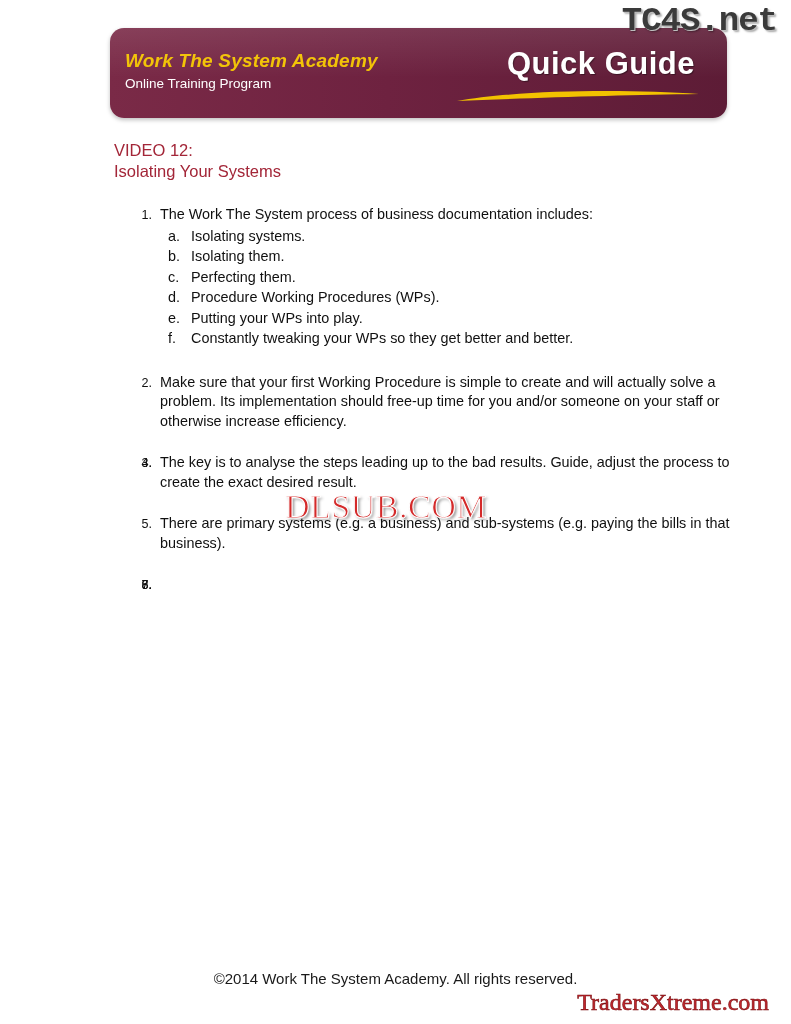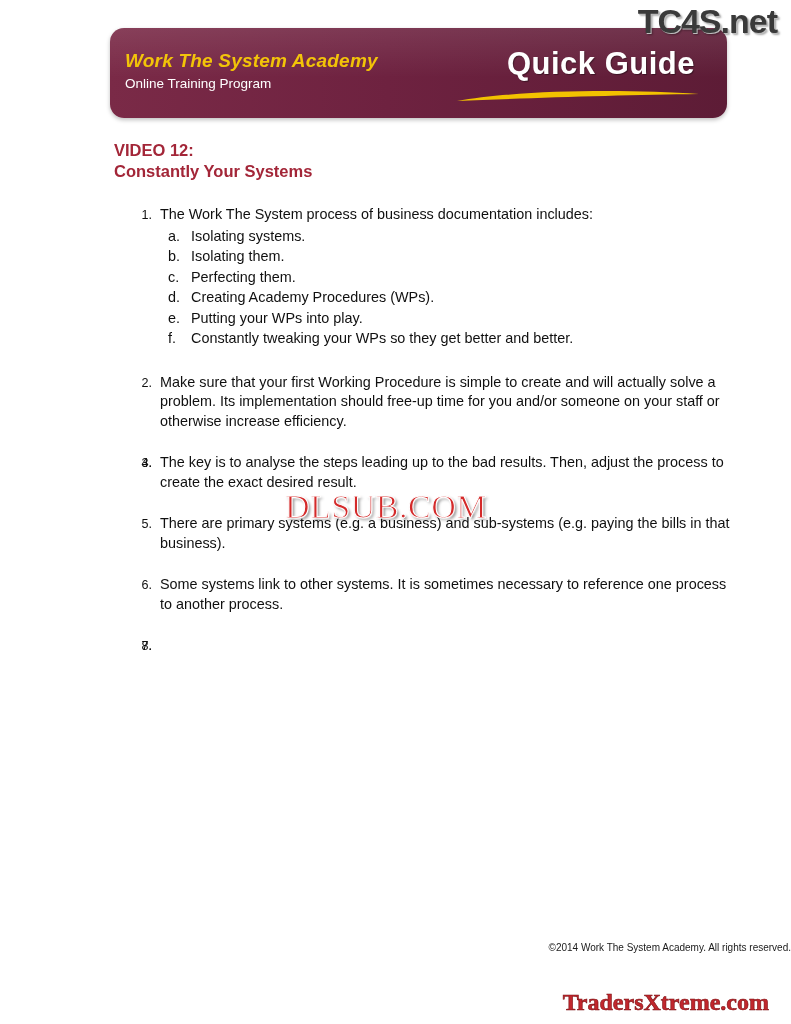--- a/index.html
+++ b/index.html
@@ -13,21 +13,21 @@
     font-family: "Liberation Sans", sans-serif;
     position: relative;
     overflow: hidden;
   }
 
   
   .tc4s-watermark {
     position: absolute;
     top: 2px;
     right: 14px;
-    font-family: Liberation Sans, sans-serif;
+    font-family: Liberation Mono, monospace;
     font-weight: bold;
     font-size: 34px;
     color: #3a3a3a;
     letter-spacing: -1px;
     text-shadow: 1px 1px 0 #bdbdbd, 2px 2px 2px rgba(0,0,0,0.35);
     z-index: 40;
   }
 
   
   .header-banner {
@@ -84,21 +84,21 @@
     height: 16px;
   }
 
   
   .video-title {
     position: absolute;
     left: 114px;
     top: 140px;
     color: #a32638;
     font-size: 16.5px;
-    font-weight: bold;
+    font-weight: normal;
     line-height: 21px;
   }
 
   
   .content {
     position: absolute;
     left: 124px;
     top: 205px;
     width: 610px;
   }
@@ -157,31 +157,31 @@
     text-shadow: 0 0 2px #ffffff, 2px 2px 3px rgba(0,0,0,0.45);
     z-index: 30;
     margin-left: 29px;
   }
 
   
   .footer-copy {
     position: absolute;
     left: 0;
     right: 0;
-    top: 942px;
-    text-align: right;
-    font-size: 10px;
+    top: 970px;
+    text-align: center;
+    font-size: 15px;
     color: #1a1a1a;
   }
   .tx-watermark {
     position: absolute;
     right: 22px;
     bottom: 8px;
     font-family: "Liberation Serif", serif;
-    font-weight: bold;
+    font-weight: normal;
     font-size: 24px;
     color: #c1272d;
     -webkit-text-stroke: 0.6px #7a0f12;
     text-shadow: 1px 1px 0 rgba(255,255,255,0.55);
   }
 </style>
 </head>
 <body>
 
 <div class="tc4s-watermark">TC4S.net</div>
@@ -190,21 +190,21 @@
   <div class="brand-title">Work The System Academy</div>
   <div class="brand-sub">Online Training Program</div>
   <div class="quick-guide">Quick Guide</div>
   <svg class="guide-swoosh" viewBox="0 0 246 16" preserveAspectRatio="none">
     <path d="M2,13 C60,2 170,1 244,6 C170,7 70,10 2,13 Z" fill="#f2c200"></path>
   </svg>
 </div>
 
 <div class="video-title">
   <div>VIDEO 12:</div>
-  <div>Constantly Your Systems</div>
+  <div>Isolating Your Systems</div>
 </div>
 
 <div class="content">
   <ol class="main-list">
 
     <li>
       <span class="num">1.</span>
       <span>The Work The System process of business documentation includes:</span>
       <ul class="sub-list">
         <li>
@@ -214,21 +214,21 @@
         <li>
           <span class="sub-num">b.</span>
           <span>Isolating them.</span>
         </li>
         <li>
           <span class="sub-num">c.</span>
           <span>Perfecting them.</span>
         </li>
         <li>
           <span class="sub-num">d.</span>
-          <span>Creating Academy Procedures (WPs).</span>
+          <span>Procedure Working Procedures (WPs).</span>
         </li>
         <li>
           <span class="sub-num">e.</span>
           <span>Putting your WPs into play.</span>
         </li>
         <li>
           <span class="sub-num">f.</span>
           <span>Constantly tweaking your WPs so they get better and better.</span>
         </li>
       </ul>
@@ -238,31 +238,30 @@
       <span class="num">2.</span>
       <span>Make sure that your first Working Procedure is simple to create and will actually solve a problem. Its implementation should free-up time for you and/or someone on your staff or otherwise increase efficiency.</span>
     </li>
 
     <li style="margin-top:22px;">
       <span class="num">3.</span>
     </li>
 
     <li style="margin-top:22px;">
       <span class="num">4.</span>
-      <span>The key is to analyse the steps leading up to the bad results. Then, adjust the process to create the exact desired result.</span>
+      <span>The key is to analyse the steps leading up to the bad results. Guide, adjust the process to create the exact desired result.</span>
     </li>
 
     <li style="margin-top:22px;">
       <span class="num">5.</span>
       <span>There are primary systems (e.g. a business) and sub-systems (e.g. paying the bills in that business).</span>
     </li>
 
     <li style="margin-top:22px;">
       <span class="num">6.</span>
-      <span>Some systems link to other systems. It is sometimes necessary to reference one process to another process.</span>
     </li>
 
     <li style="margin-top:22px;">
       <span class="num">7.</span>
     </li>
 
     <li style="margin-top:22px; line-height:18.5px;">
       <span class="num">8.</span>
     </li>
 

